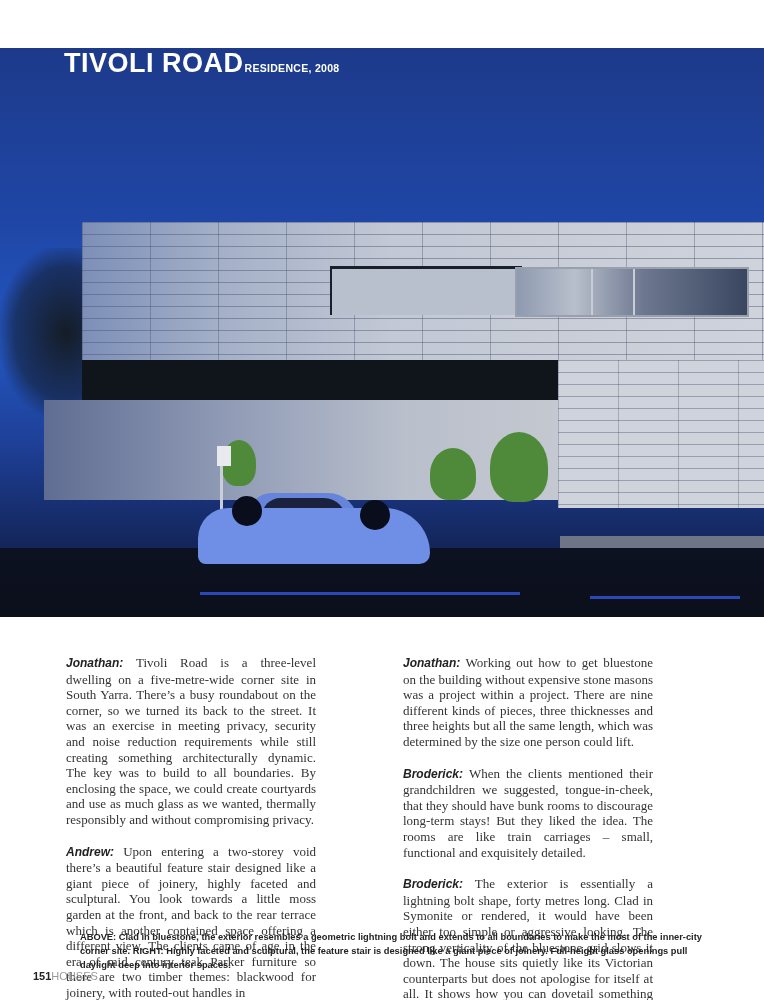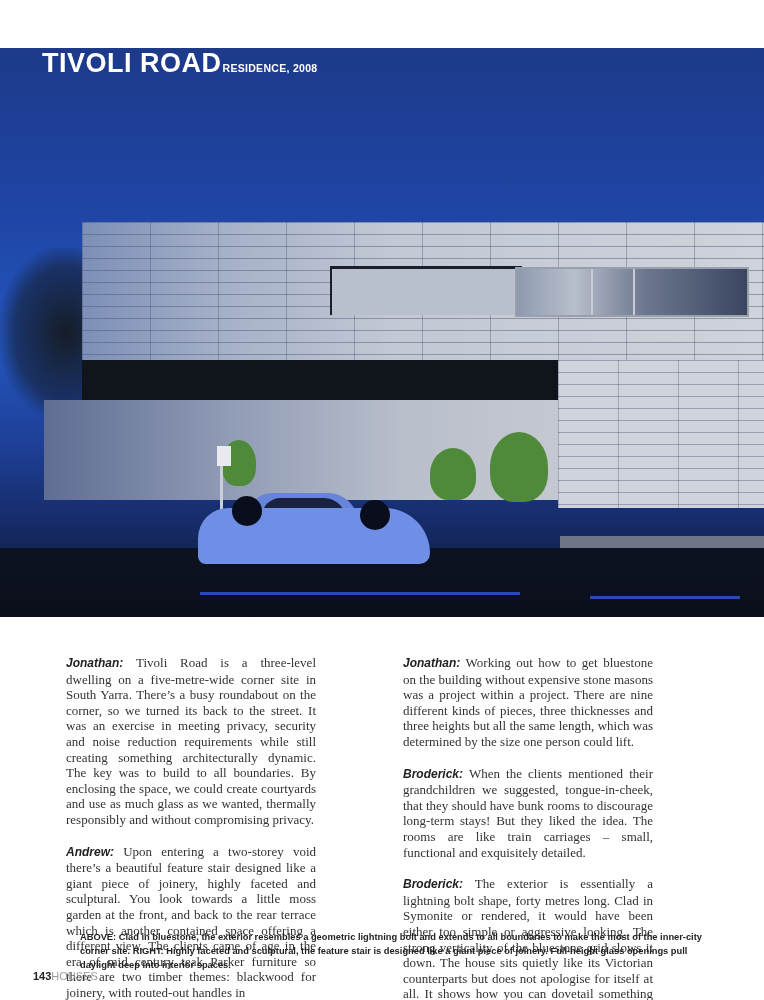--- a/index.html
+++ b/index.html
@@ -1,19 +1,19 @@
 <!DOCTYPE html>
 <html><head>
 <meta charset="utf-8">
 <style>
   html,body{margin:0;padding:0;}
   body{width:764px;height:1000px;background:#ffffff;position:relative;overflow:hidden;font-family:"Liberation Serif",serif;}
   .photo{position:absolute;left:0;top:48px;width:764px;height:569px;overflow:hidden;
     background:linear-gradient(180deg,#1d3a8a 0%,#1f46a6 30%,#2356c0 52%,#1e3f96 70%,#0c1430 100%);}
-  .title{position:absolute;left:42px;top:48px;color:#fff;font-family:"Liberation Sans",sans-serif;font-weight:bold;white-space:nowrap;z-index:5;}
+  .title{position:absolute;left:64px;top:48px;color:#fff;font-family:"Liberation Sans",sans-serif;font-weight:bold;white-space:nowrap;z-index:5;}
   .title .main{font-size:27px;letter-spacing:0.5px;}
   .title .sub{font-size:10.5px;letter-spacing:0.3px;margin-left:1px;}
   .bldg-upper{position:absolute;left:82px;top:174px;width:682px;height:138px;
     background:repeating-linear-gradient(90deg,rgba(60,70,100,.35) 0 1px,transparent 1px 68px),
       repeating-linear-gradient(180deg,rgba(70,80,110,.45) 0 1px,transparent 1px 12px),
       linear-gradient(90deg,#7d8fb8 0%,#a4b0c8 20%,#c2c8d4 45%,#cfd3db 100%);}
   .bldg-tower{position:absolute;left:558px;top:312px;width:206px;height:148px;
     background:repeating-linear-gradient(90deg,rgba(60,70,100,.3) 0 1px,transparent 1px 60px),
       repeating-linear-gradient(180deg,rgba(70,80,110,.4) 0 1px,transparent 1px 12px),
       #cfd3db;}
@@ -83,14 +83,14 @@
 
 <div class="col" style="left:403px">
   <p><span class="speaker">Jonathan:</span><span> Working out how to get bluestone on the building without expensive stone masons was a project within a project. There are nine different kinds of pieces, three thicknesses and three heights but all the same length, which was determined by the size one person could lift.</span></p>
   <p><span class="speaker">Broderick:</span><span> When the clients mentioned their grandchildren we suggested, tongue-in-cheek, that they should have bunk rooms to discourage long-term stays! But they liked the idea. The rooms are like train carriages – small, functional and exquisitely detailed.</span></p>
   <p><span class="speaker">Broderick:</span><span> The exterior is essentially a lightning bolt shape, forty metres long. Clad in Symonite or rendered, it would have been either too simple or aggressive looking. The strong verticality of the bluestone grid slows it down. The house sits quietly like its Victorian counterparts but does not apologise for itself at all. It shows how you can dovetail something that is unmistakeably modern into a heritage area.</span></p>
 </div>
 
 <div class="caption">ABOVE: Clad in bluestone, the exterior resembles a geometric lightning bolt and extends to all boundaries to make the most of the inner-city corner site. RIGHT: Highly faceted and sculptural, the feature stair is designed like a giant piece of joinery. Full-height glass openings pull daylight deep into interior spaces.</div>
 
 <div class="folio">
-  <span class="num">143</span><span class="mag">HOUSES</span>
+  <span class="num">151</span><span class="mag">HOUSES</span>
 </div>
 
 </body></html>

